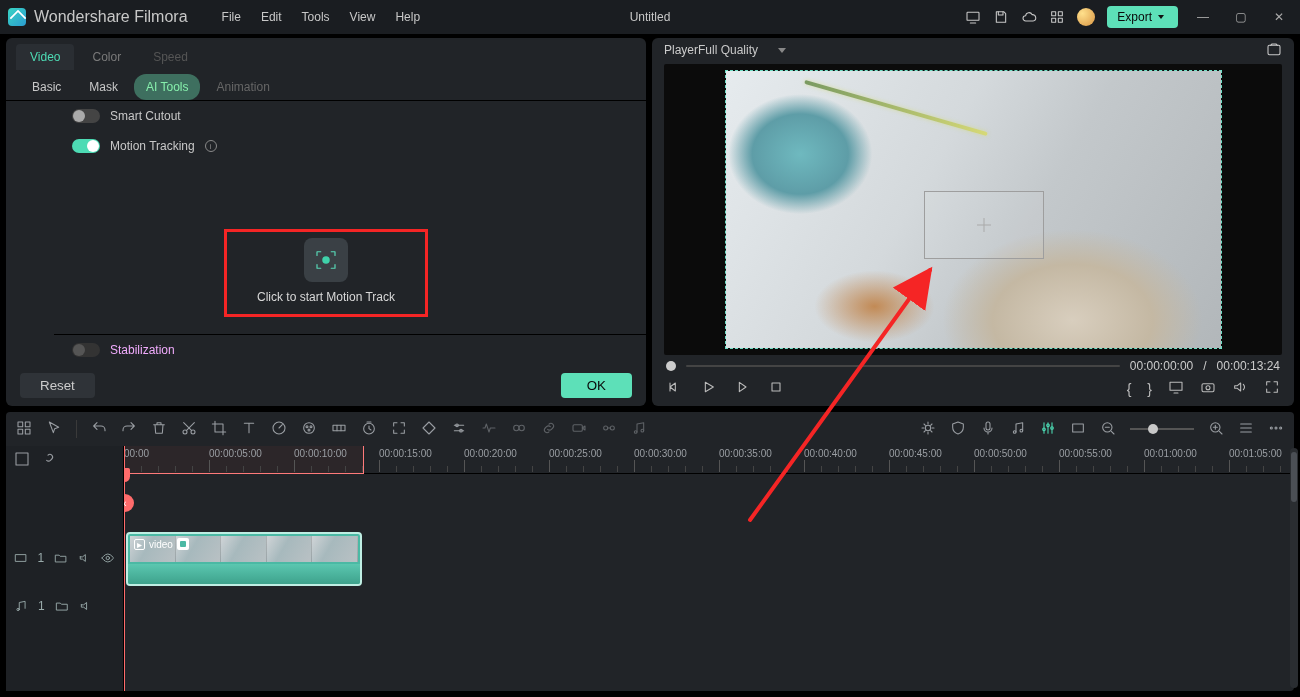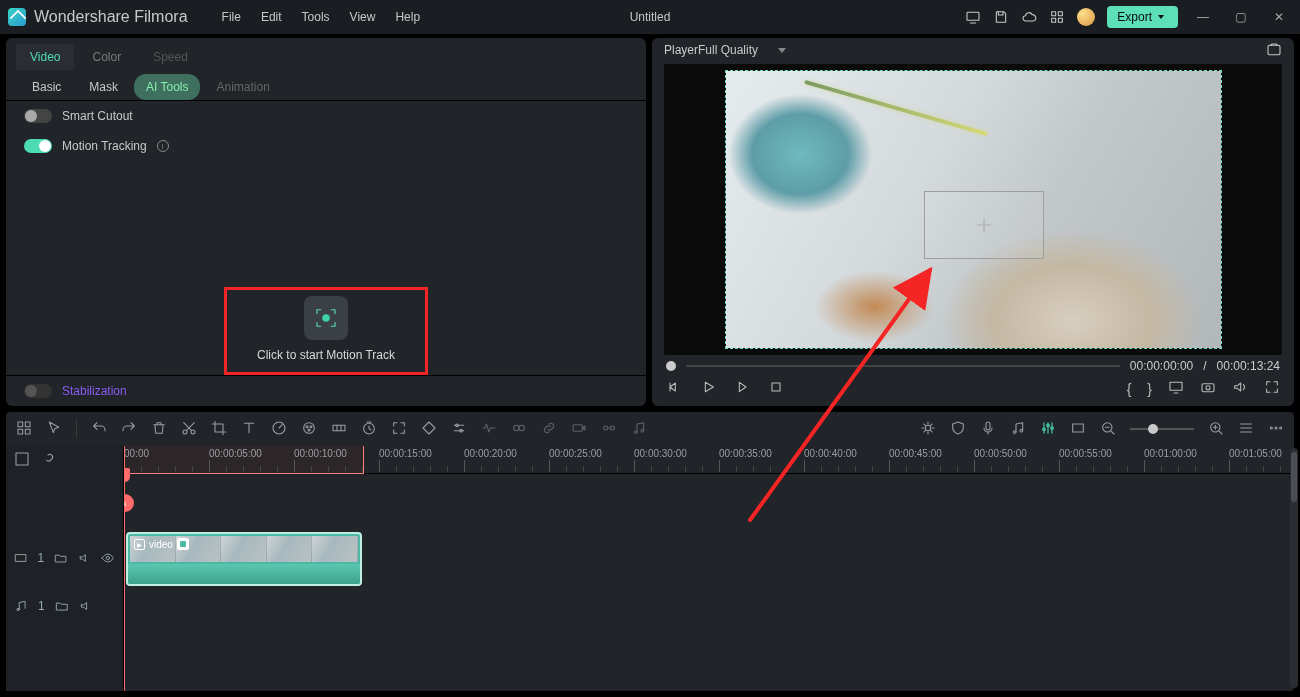--- a/index.html
+++ b/index.html
@@ -83,34 +83,34 @@
   .tab-top {
     padding:6px 14px;border-radius:4px 4px 0 0;cursor:pointer;color:var(--text-dim);
   }
   .tab-top.active { color:var(--accent); background:var(--panel-light);}
   .tab-top.spd { color:#555;}
   .tabs-sub { display:flex; gap:4px; padding:4px 14px 0 14px; border-bottom:1px solid #000;}
   .tab-sub { padding:6px 12px;cursor:pointer;color:var(--text);}
   .tab-sub.active { background:#3e6f5f;color:#86efac;border-radius:12px;}
   .tab-sub.dim {color:#666;}
   .opt-row {
-    display:flex;align-items:center;gap:10px;padding:8px 18px;
-  }
-  .opt-row.dim { color:#8b5cf6;}
+    display:flex;align-items:center;gap:10px;padding:8px 18px;margin-left:48px;
+  }
+  .opt-row.dim { color:#f0abfc;}
   .toggle {
     width:28px;height:14px;border-radius:7px;background:#444;position:relative;cursor:pointer;
   }
   .toggle .knob{position:absolute;width:12px;height:12px;border-radius:50%;background:#aaa;top:1px;left:1px;transition:.15s;}
   .toggle.on{background:var(--accent);}
   .toggle.on .knob{background:#fff;left:15px;}
   .toggle.dis{background:#333;}
   .toggle.dis .knob{background:#555;}
   .info-icon{width:12px;height:12px;border:1px solid #888;border-radius:50%;display:inline-flex;align-items:center;justify-content:center;font-size:8px;color:#888;}
   .motion-track-area{
-    flex:1;display:flex;align-items:flex-end;justify-content:center;padding-top:50px;
+    flex:1;display:flex;align-items:center;justify-content:center;padding-top:50px;
   }
   .mt-box{
     border:3px solid #f52525;padding:6px 30px 10px 30px;text-align:center;
   }
   .mt-icon{
     width:44px;height:44px;border-radius:8px;background:#3a4045;margin:0 auto 8px auto;
     display:flex;align-items:center;justify-content:center;cursor:pointer;
   }
   .mt-icon svg{width:30px;height:30px;}
   .mt-label{font-size:12px;color:#d8d8d8;}
@@ -301,20 +301,24 @@
             </svg>
         </div>
         <div class="mt-label">Click to start Motion Track</div>
       </div>
     </div>
     <div class="opt-row dim" style="border-top:1px solid #000;">
       <div class="toggle dis">
           <div class="knob"></div>
         </div>
       <span>Stabilization</span>
+    </div>
+    <div class="panel-footer">
+      <button class="btn-reset">Reset</button>
+      <button class="btn-ok">OK</button>
     </div>
   </div>
 
   <div class="panel-right">
     <div class="player-head">
       <span class="lbl">Player</span>
       <div class="qual-select">
         <span>Full Quality</span>
         <span class="chev"></span>
       </div>

